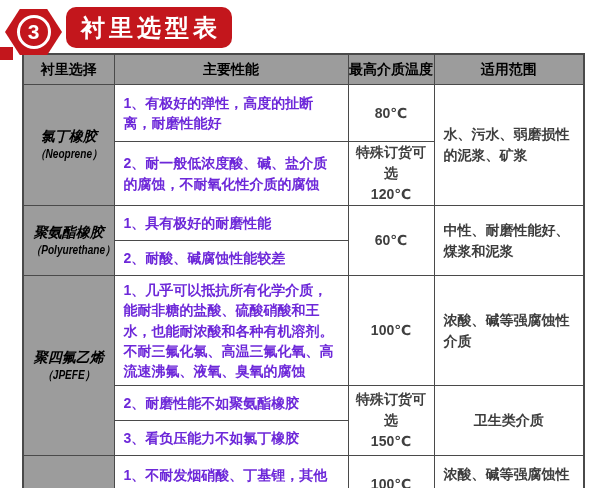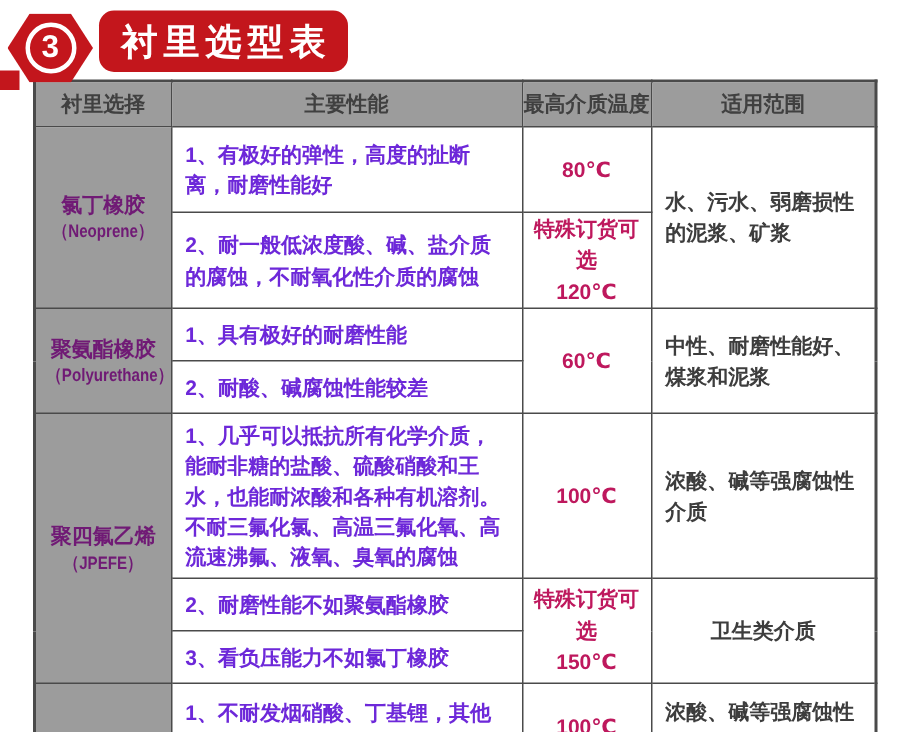--- a/index.html
+++ b/index.html
@@ -35,36 +35,36 @@
     text-indent:4px;
   }
   
   .table-wrap { position:absolute; left:22px; top:53px; }
   table { border-collapse:collapse; table-layout:fixed; width:561px;
           border:2px solid #4a4a4a; }
   col.c1 { width:91px; } col.c2 { width:234px; }
   col.c3 { width:86px; } col.c4 { width:150px; }
   th, td { border:1px solid #4a4a4a; overflow:hidden; }
   th {
-    background:#9c9c9c; color:#404040; font-size:14px; font-weight:bold;
+    background:#9c9c9c; color:#000000; font-size:14px; font-weight:bold;
     text-align:center; padding:0;
   }
   .cell-label {
-    background:#9c9c9c; color:#701a75; font-weight:bold;
-    text-align:center; vertical-align:middle; padding:0;
+    background:#9c9c9c; color:#000000; font-weight:bold;
+    text-align:center; vertical-align:middle; padding:0;font-style:italic;
   }
   .label-zh { font-size:14px; line-height:1.4; white-space:pre-line; }
   .label-en { font-size:12px; line-height:1.3; white-space:nowrap;
               transform:scaleX(0.84); transform-origin:50% 50%; }
   .cell-perf {
     font-size:14px; color:#6d28d9; font-weight:bold;
     padding:4px 9px; line-height:1.45; text-align:left; vertical-align:middle;
   }
   .cell-temp {
-    font-size:14px; color:#be185d; font-weight:bold; text-align:center;
+    font-size:14px; color:#404040; font-weight:bold; text-align:center;
     vertical-align:middle; white-space:pre-line; line-height:1.5; padding:0 2px;
   }
   .cell-range {
     font-size:14px; color:#3d3d3d; font-weight:bold;
     padding:4px 9px; line-height:1.5; text-align:left; vertical-align:middle;
   }
   .cell-range.center { text-align:center; }
   tr.h29 td, tr.h29 th { height:29px; }
   tr.h48 td { height:48px; }
   tr.h26 td { height:26px; }

